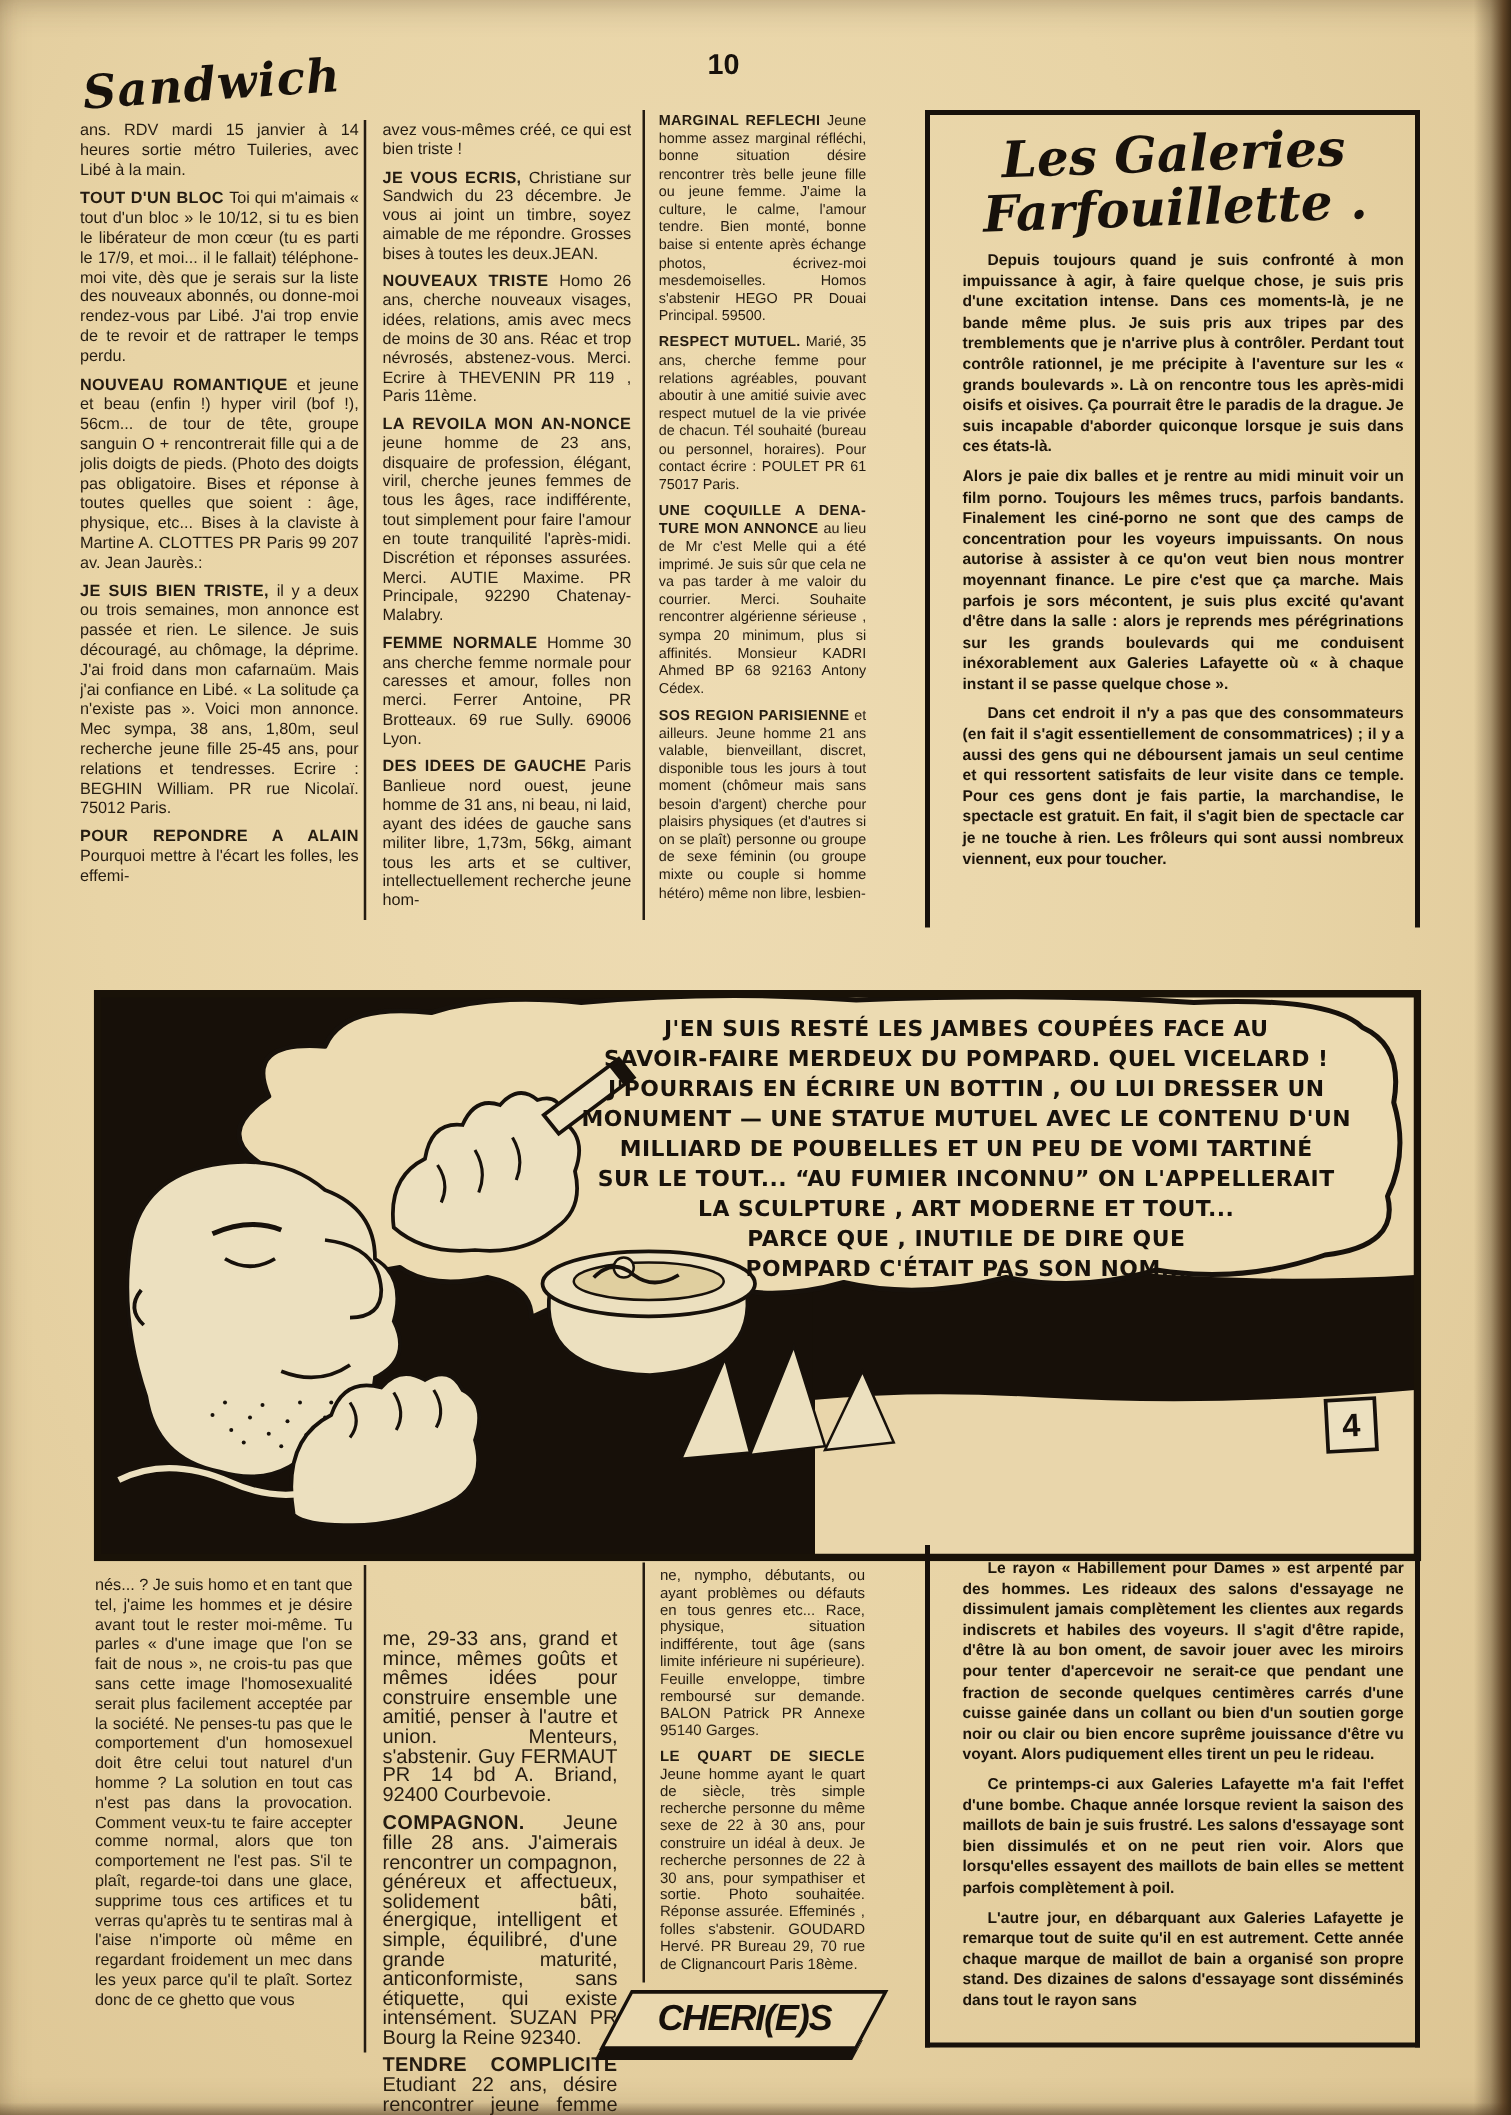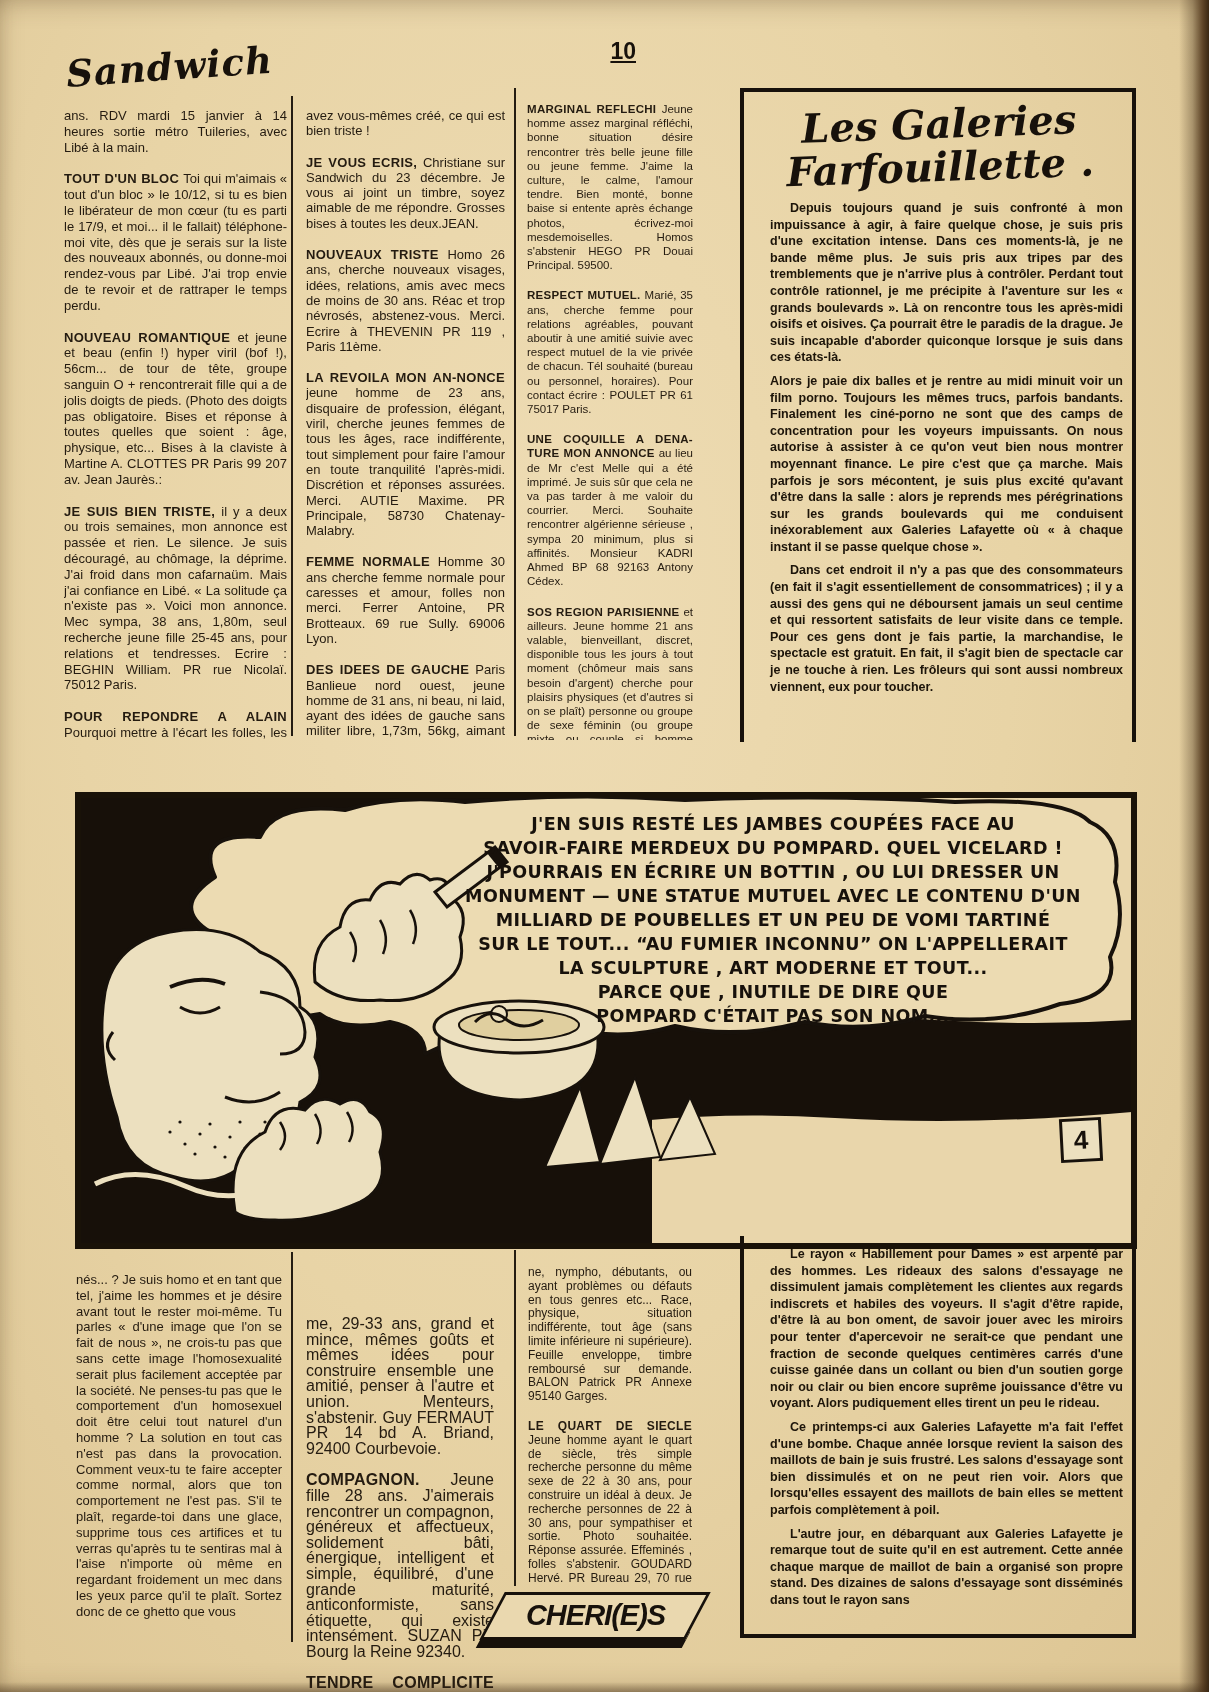--- a/index.html
+++ b/index.html
@@ -10,27 +10,27 @@
     box-shadow: inset 0 18px 26px -16px rgba(74,50,22,.3), inset 16px 0 26px -18px rgba(74,50,22,.25), inset 0 -16px 26px -14px rgba(74,50,22,.3);
   }
   .edge-right { position:absolute; right:0; top:0; width:30px; height:100%;
     background:linear-gradient(to right, rgba(61,41,20,0) 0%, rgba(61,41,20,.35) 45%, #5d4326 80%, #3a2813 100%); }
   .edge-bottom { position:absolute; left:0; bottom:0; width:100%; height:10px;
     background:linear-gradient(to bottom, rgba(61,41,20,0), rgba(61,41,20,.4)); }
 
   .logo { position:absolute; left:66px; top:44px; width:230px;
     font-family:"DejaVu Serif", serif; font-style:italic; font-weight:bold;
     font-size:37px; transform:rotate(-4deg); color:#17110b; letter-spacing:1px;}
-  .pagenum { position:absolute; left:566px; top:38px; width:70px; text-align:right;
-    font-size:23px; font-weight:bold; color:#17110b;text-decoration:underline; }
+  .pagenum { position:absolute; left:566px; top:38px; width:70px; text-align:left;
+    font-size:23px; font-weight:bold; color:#17110b; }
 
   .vrule { position:absolute; width:2px; background:#241c12; }
 
   .col { position:absolute; text-align:justify; overflow:hidden; color:#241b10; }
-  .col p { margin:16px 0 7px 0; }
+  .col p { margin:4px 0 7px 0; }
   .col .ad b { font-weight:bold; letter-spacing:.3px; }
   .col .ad b::after { content:" "; }
   .colA  { left:64px;  top:92px;  width:223px; height:650px; font-size:13px;   line-height:15.8px; }
   .colB  { left:306px; top:92px;  width:199px; height:650px; font-size:13px;   line-height:15.3px; }
   .colC  { left:527px; top:86px;  width:166px; height:654px; font-size:11.5px; line-height:14.2px; }
   .colA2 { left:76px;  top:1256px; width:206px; height:392px; font-size:13px;  line-height:15.8px; }
   .colB2 { left:306px; top:1300px; width:188px; height:396px; font-size:16px;  line-height:15.6px; }
   .colC2 { left:528px; top:1250px; width:164px; height:336px; font-size:12px;  line-height:13.8px; }
 
   .abox { position:absolute; box-sizing:border-box; }
@@ -81,21 +81,21 @@
     <p class="ad"><b>TOUT D'UN BLOC</b><span>Toi qui m'aimais « tout d'un bloc » le 10/12, si tu es bien le libérateur de mon cœur (tu es parti le 17/9, et moi... il le fallait) téléphone-moi vite, dès que je serais sur la liste des nouveaux abonnés, ou donne-moi rendez-vous par Libé. J'ai trop envie de te revoir et de rattraper le temps perdu.</span></p>
     <p class="ad"><b>NOUVEAU ROMANTIQUE</b><span>et jeune et beau (enfin !) hyper viril (bof !), 56cm... de tour de tête, groupe sanguin O + rencontrerait fille qui a de jolis doigts de pieds. (Photo des doigts pas obligatoire. Bises et réponse à toutes quelles que soient : âge, physique, etc... Bises à la claviste à Martine A. CLOTTES PR Paris 99 207 av. Jean Jaurès.:</span></p>
     <p class="ad"><b>JE SUIS BIEN TRISTE,</b><span>il y a deux ou trois semaines, mon annonce est passée et rien. Le silence. Je suis découragé, au chômage, la déprime. J'ai froid dans mon cafarnaüm. Mais j'ai confiance en Libé. « La solitude ça n'existe pas ». Voici mon annonce. Mec sympa, 38 ans, 1,80m, seul recherche jeune fille 25-45 ans, pour relations et tendresses. Ecrire : BEGHIN William. PR rue Nicolaï. 75012 Paris.</span></p>
     <p class="ad"><b>POUR REPONDRE A ALAIN</b><span>Pourquoi mettre à l'écart les folles, les effemi-</span></p>
   </div>
 
   <div class="col colB">
     <p class="cont">avez vous-mêmes créé, ce qui est bien triste !</p>
     <p class="ad"><b>JE VOUS ECRIS,</b><span>Christiane sur Sandwich du 23 décembre. Je vous ai joint un timbre, soyez aimable de me répondre. Grosses bises à toutes les deux.JEAN.</span></p>
     <p class="ad"><b>NOUVEAUX TRISTE</b><span>Homo 26 ans, cherche nouveaux visages, idées, relations, amis avec mecs de moins de 30 ans. Réac et trop névrosés, abstenez-vous. Merci. Ecrire à THEVENIN PR 119 , Paris 11ème.</span></p>
-    <p class="ad"><b>LA REVOILA MON AN-NONCE</b><span>jeune homme de 23 ans, disquaire de profession, élégant, viril, cherche jeunes femmes de tous les âges, race indifférente, tout simplement pour faire l'amour en toute tranquilité l'après-midi. Discrétion et réponses assurées. Merci. AUTIE Maxime. PR Principale, 58730 Chatenay-Malabry.</span></p>
+    <p class="ad"><b>LA REVOILA MON AN-NONCE</b><span>jeune homme de 23 ans, disquaire de profession, élégant, viril, cherche jeunes femmes de tous les âges, race indifférente, tout simplement pour faire l'amour en toute tranquilité l'après-midi. Discrétion et réponses assurées. Merci. AUTIE Maxime. PR Principale, 92290 Chatenay-Malabry.</span></p>
     <p class="ad"><b>FEMME NORMALE</b><span>Homme 30 ans cherche femme normale pour caresses et amour, folles non merci. Ferrer Antoine, PR Brotteaux. 69 rue Sully. 69006 Lyon.</span></p>
     <p class="ad"><b>DES IDEES DE GAUCHE</b><span>Paris Banlieue nord ouest, jeune homme de 31 ans, ni beau, ni laid, ayant des idées de gauche sans militer libre, 1,73m, 56kg, aimant tous les arts et se cultiver, intellectuellement recherche jeune hom-</span></p>
   </div>
 
   <div class="col colC">
     <p class="ad"><b>MARGINAL REFLECHI</b><span>Jeune homme assez marginal réfléchi, bonne situation désire rencontrer très belle jeune fille ou jeune femme. J'aime la culture, le calme, l'amour tendre. Bien monté, bonne baise si entente après échange photos, écrivez-moi mesdemoiselles. Homos s'abstenir HEGO PR Douai Principal. 59500.</span></p>
     <p class="ad"><b>RESPECT MUTUEL.</b><span>Marié, 35 ans, cherche femme pour relations agréables, pouvant aboutir à une amitié suivie avec respect mutuel de la vie privée de chacun. Tél souhaité (bureau ou personnel, horaires). Pour contact écrire : POULET PR 61 75017 Paris.</span></p>
     <p class="ad"><b>UNE COQUILLE A DENA-TURE MON ANNONCE</b><span>au lieu de Mr c'est Melle qui a été imprimé. Je suis sûr que cela ne va pas tarder à me valoir du courrier. Merci. Souhaite rencontrer algérienne sérieuse , sympa 20 minimum, plus si affinités. Monsieur KADRI Ahmed BP 68 92163 Antony Cédex.</span></p>
     <p class="ad"><b>SOS REGION PARISIENNE</b><span>et ailleurs. Jeune homme 21 ans valable, bienveillant, discret, disponible tous les jours à tout moment (chômeur mais sans besoin d'argent) cherche pour plaisirs physiques (et d'autres si on se plaît) personne ou groupe de sexe féminin (ou groupe mixte ou couple si homme hétéro) même non libre, lesbien-</span></p>
   </div>

